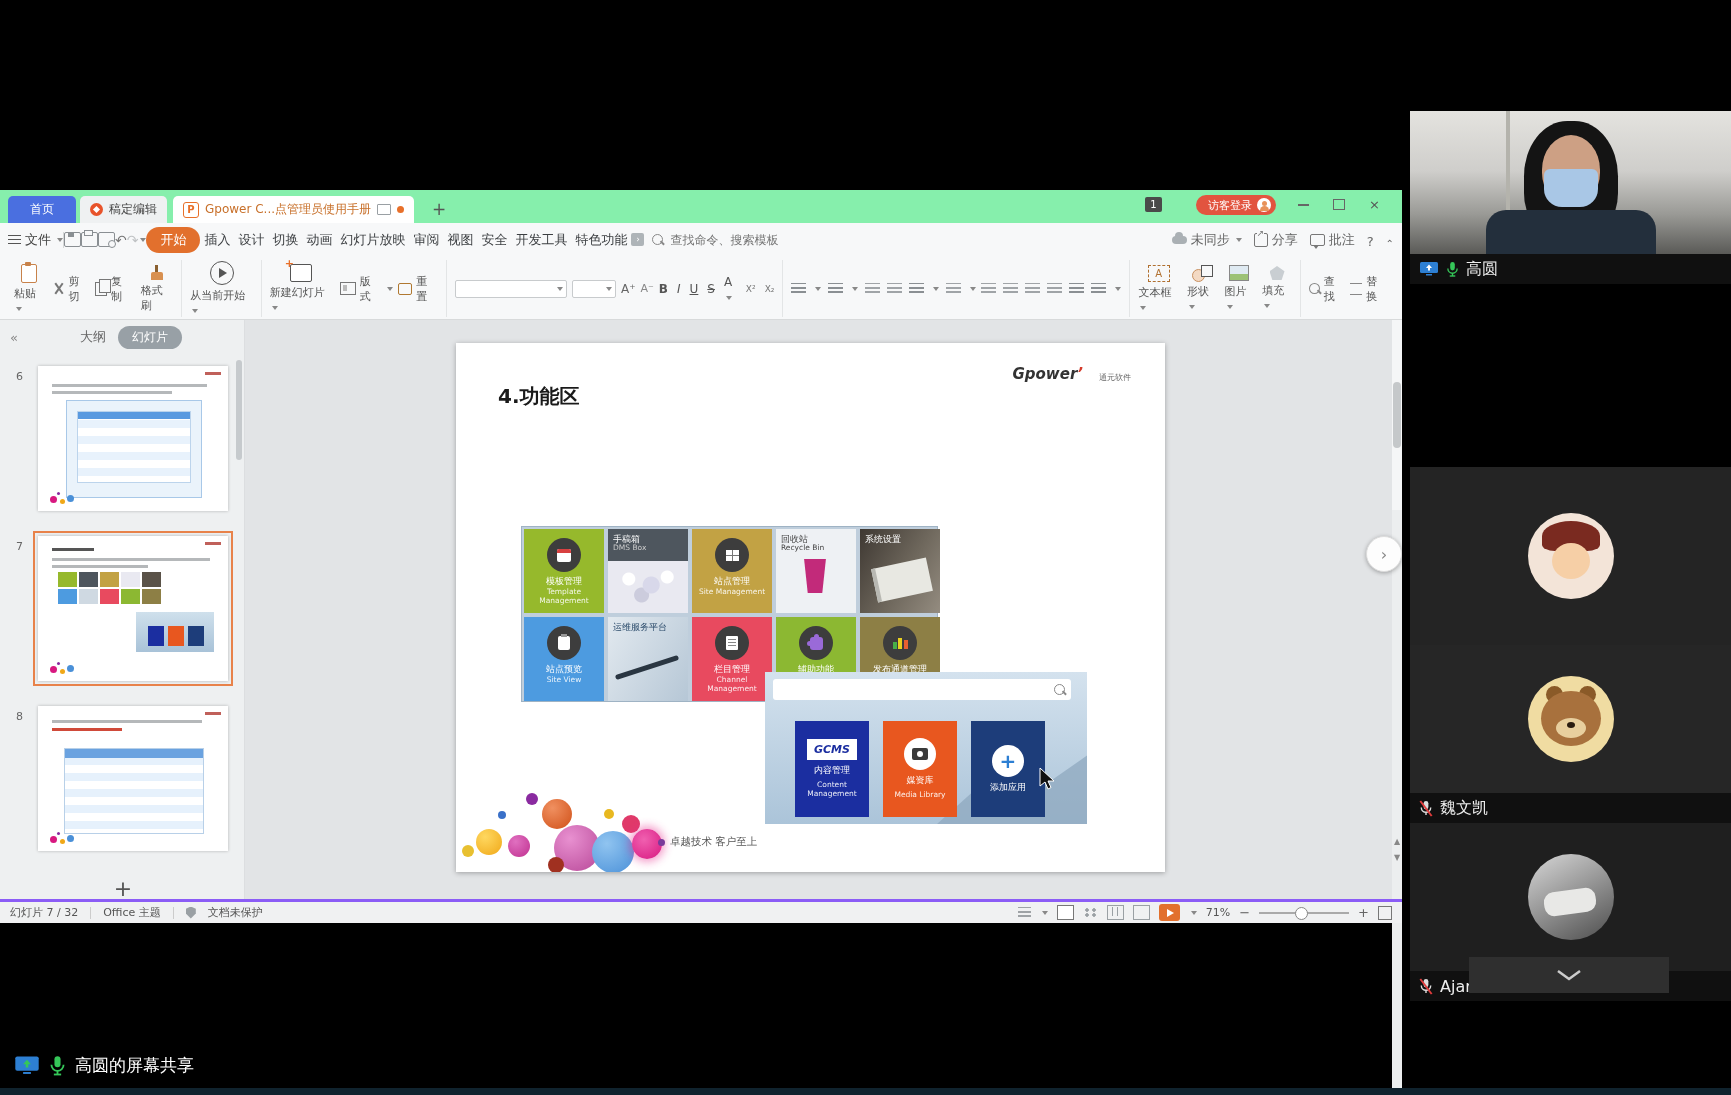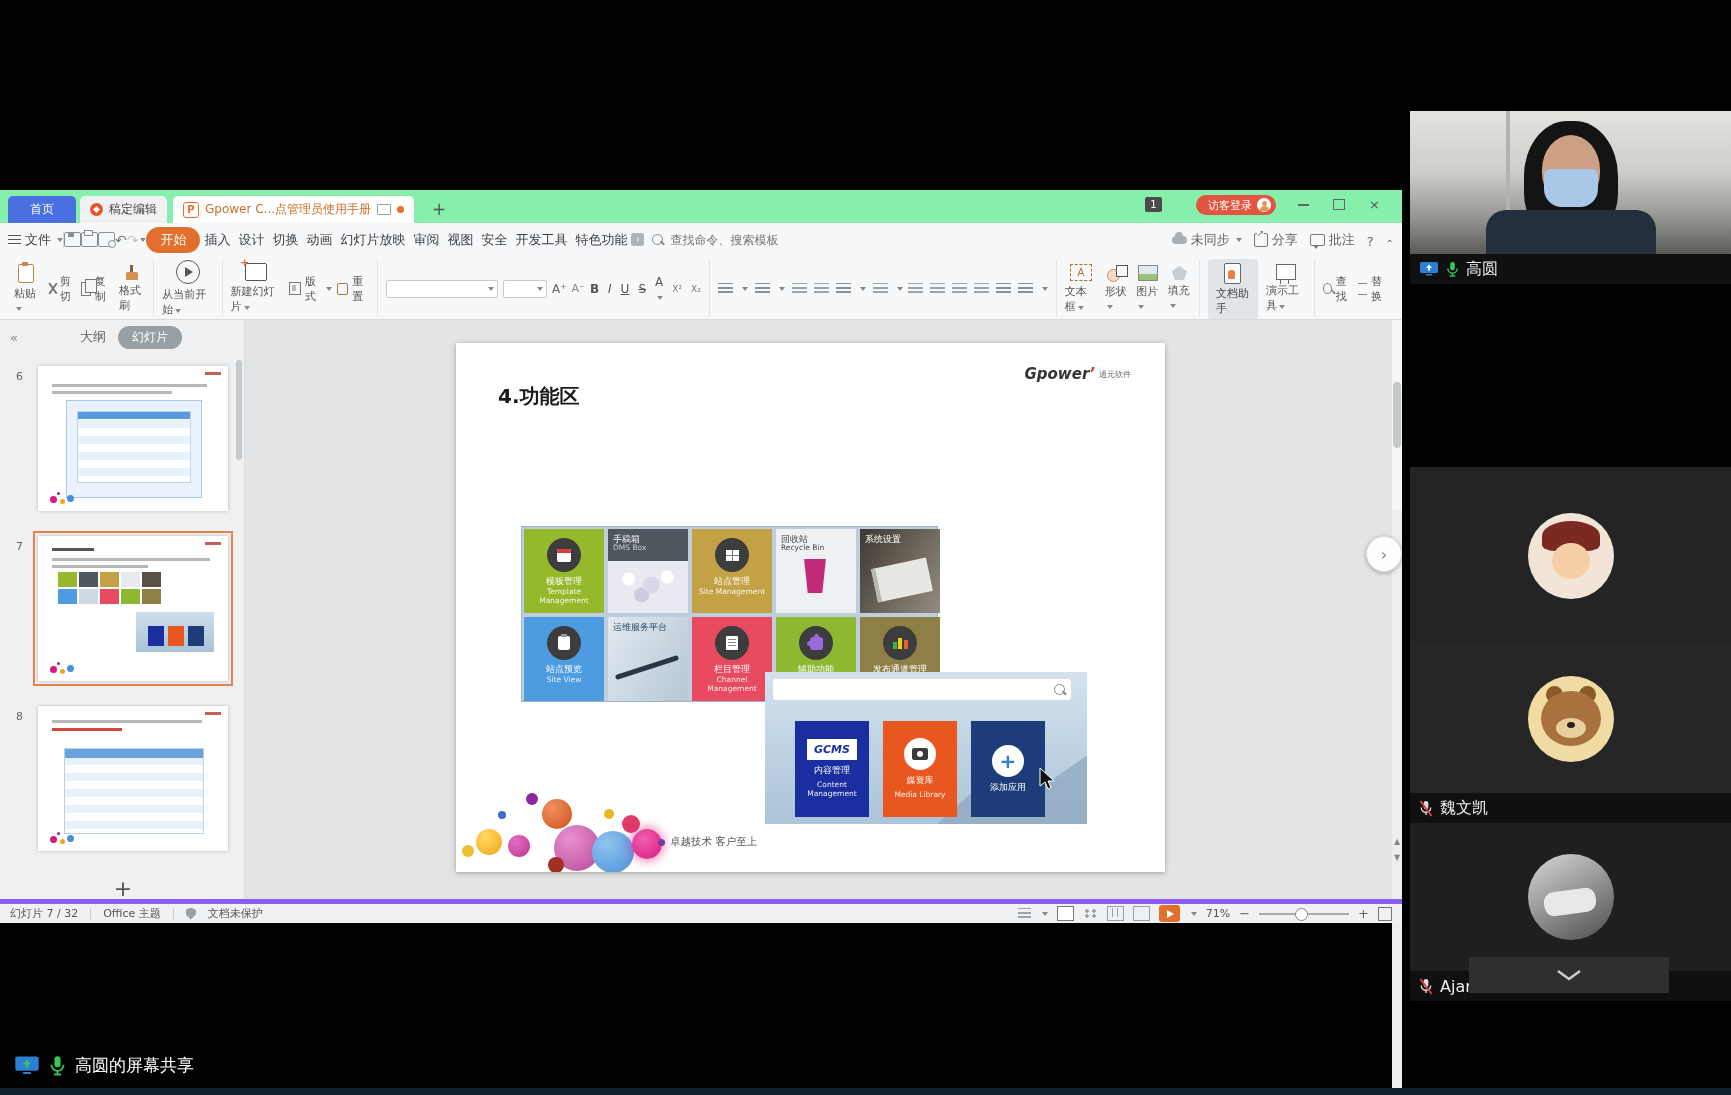--- a/index.html
+++ b/index.html
@@ -118,21 +118,21 @@
   box-shadow:9px 2px 0 -1px #f0a818,17px -1px 0 0 #4a90d8,5px -6px 0 -2px #8a2aa0;}
 .t-grid{position:absolute;left:20px;top:36px;width:106px;height:34px;display:grid;grid-template-columns:repeat(5,19px);grid-auto-rows:15px;gap:2px;}
 .t-grid div{width:19px;height:15px;}
 .t-shot2{position:absolute;left:98px;top:76px;width:78px;height:40px;background:linear-gradient(180deg,#cfe0ec,#a8c2d8);}
 .t-shot2 i{position:absolute;top:14px;width:16px;height:20px;}
 .sb-add{position:absolute;left:108px;top:556px;font-size:22px;color:#555;width:30px;text-align:center;}
 .sb-scroll{position:absolute;right:2px;top:40px;width:6px;height:100px;background:#c6cacd;border-radius:3px;}
 
 .slidearea{position:absolute;left:245px;top:130px;width:1147px;height:579px;background:#e2e4e6;}
 .slide{position:absolute;left:211px;top:23px;width:709px;height:529px;background:#fff;box-shadow:0 1px 5px rgba(0,0,0,.3);overflow:hidden;}
-.s-logo{position:absolute;right:34px;top:22px;display:flex;align-items:center;gap:4px;}
+.s-logo{position:absolute;right:34px;top:22px;display:flex;align-items:flex-end;gap:16px;}
 .s-logo .gp{font-size:15px;font-weight:bold;font-style:italic;color:#333;}
 .s-logo .gp em{color:#d43a2a;font-style:italic;}
 .s-logo .sub{font-size:8px;color:#666;}
 .s-title{position:absolute;left:42px;top:40px;font-size:20px;font-weight:bold;color:#1a1a1a;}
 .s-body{position:absolute;left:42px;top:80px;width:630px;font-size:16.5px;color:#333;line-height:35px;}
 .shot1{position:absolute;left:65px;top:183px;width:417px;height:176px;background:#bfcedc;border:1px solid #9fb3c4;box-sizing:border-box;display:grid;grid-template-columns:repeat(5,80px);grid-auto-rows:84px;gap:4px;padding:2px;z-index:1;}
 .mt{position:relative;overflow:hidden;}
 .mt .ci{width:34px;height:34px;border-radius:50%;background:#3d3d3d;display:flex;align-items:center;justify-content:center;margin:9px auto 3px;}
 .mt .cn{display:block;font-size:9px;color:#fff;text-align:center;}
 .mt .en{display:block;font-size:7.5px;color:rgba(255,255,255,.88);text-align:center;line-height:1.15;padding:0 3px;}
@@ -185,21 +185,21 @@
 .g-plus{font-size:20px;color:#2d7fd3;font-weight:bold;line-height:18px;}
 .bub{position:absolute;border-radius:50%;}
 .s-tagline{position:absolute;left:202px;top:492px;font-size:10.5px;color:#555;display:flex;align-items:center;gap:5px;}
 .s-tagline::before{content:'';width:7px;height:7px;border-radius:50%;background:#7a3a9a;}
 .cursor{position:absolute;left:582px;top:424px;z-index:5;}
 .nextbtn{position:absolute;left:1366px;top:536px;width:34px;height:34px;border-radius:50%;background:#fdfdfd;border:1px solid #ddd;box-shadow:0 1px 4px rgba(0,0,0,.3);color:#888;font-size:16px;display:flex;align-items:center;justify-content:center;}
 .vscroll{position:absolute;left:1392px;top:320px;width:10px;height:579px;background:#eceeef;}
 .vthumb{position:absolute;left:1px;top:62px;width:8px;height:66px;background:#c5c8ca;border-radius:4px;}
 .varr{position:absolute;left:1px;width:8px;height:8px;color:#888;font-size:8px;line-height:8px;text-align:center;}
 
-.statusbar{position:absolute;left:0;top:709px;width:100%;height:24px;background:#f0f1f2;border-top:5px solid #8b5cf6;display:flex;align-items:center;font-size:11px;color:#555;box-sizing:border-box;padding:0 10px;gap:12px;}
+.statusbar{position:absolute;left:0;top:709px;width:100%;height:24px;background:#f0f1f2;border-top:3px solid #8b5cf6;display:flex;align-items:center;font-size:11px;color:#555;box-sizing:border-box;padding:0 10px;gap:12px;}
 .ssep{width:1px;height:12px;background:#ccc;}
 .ic-shield{width:10px;height:12px;background:#9aa0a4;clip-path:polygon(50% 0,100% 18%,100% 58%,50% 100%,0 58%,0 18%);}
 .sb-right{margin-left:auto;display:flex;align-items:center;gap:9px;}
 .vb{width:15px;height:13px;border:1.3px solid #9aa0a4;position:relative;background:#f0f1f2;}
 .vb.active{border-color:#777;background:#fff;}
 .vb.grid{background:radial-gradient(circle at 4px 4px,#9aa0a4 1.5px,transparent 2px),radial-gradient(circle at 11px 4px,#9aa0a4 1.5px,transparent 2px),radial-gradient(circle at 4px 9px,#9aa0a4 1.5px,transparent 2px),radial-gradient(circle at 11px 9px,#9aa0a4 1.5px,transparent 2px);border:none;width:15px;height:13px;}
 .vb.cols::before{content:'';position:absolute;left:4px;top:1px;width:1.4px;height:9px;background:#9aa0a4;box-shadow:5px 0 0 #9aa0a4;}
 .playbtn{width:21px;height:17px;background:#e2702d;border-radius:3px;position:relative;}
 .playbtn::before{content:'';position:absolute;left:8px;top:4.5px;border-left:7px solid #fff;border-top:4px solid transparent;border-bottom:4px solid transparent;}
 .zslider{width:90px;height:2px;background:#aaa;position:relative;}
@@ -420,30 +420,20 @@
         </div>
         <div class="rb-big">
           <span class="ic-pic"></span>
           <span><span>图片</span><span class="car"></span></span>
         </div>
         <div class="rb-big">
           <span class="ic-fill"></span>
           <span><span>填充</span><span class="car"></span></span>
         </div>
       </div>
-      <div class="rgrp">
-        <div class="docass-wrap">
-          <span class="ic-docass"></span>
-          <span>文档助手</span>
-        </div>
-        <div class="rb-big">
-          <span class="ic-present"></span>
-          <span><span>演示工具</span><span class="car"></span></span>
-        </div>
-      </div>
       <div class="rgrp" style="border-right:none;">
         <div class="rb-col">
           <div class="rb-sm">
             <span class="ic-mag"></span>
             <span>查找</span>
           </div>
           <div class="rb-sm">
             <span class="ic-swap"></span>
             <span>替换</span>
           </div>

